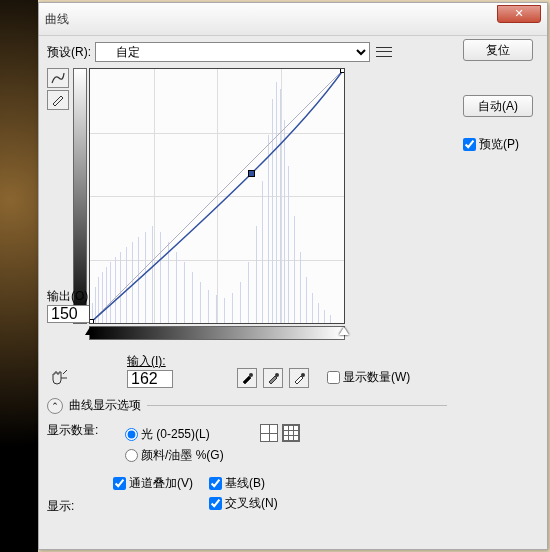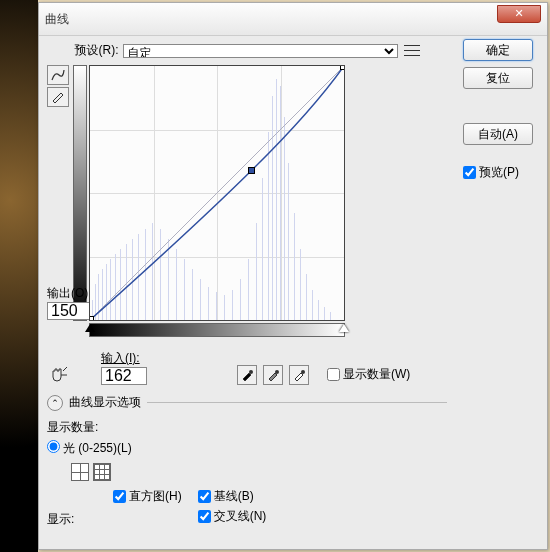--- a/index.html
+++ b/index.html
@@ -2,23 +2,23 @@
 <html><head>
 <meta charset="utf-8">
 <style>
 * { box-sizing: border-box; margin: 0; padding: 0; font-family: "Microsoft YaHei", SimSun, sans-serif; font-size: 12px; }
 body { background: #e8d8b8; width: 550px; height: 552px; position: relative; }
 .dialog { position: absolute; left: 38px; top: 2px; width: 510px; height: 548px; background: #ebebeb; border: 1px solid #aaa; box-shadow: 1px 1px 4px rgba(0,0,0,0.3); }
 .titlebar { height: 28px; background: linear-gradient(#fdfdfd, #e8e8e8); border-bottom: 1px solid #ccc; display: flex; align-items: center; padding: 16px 6px; position: relative; }
 .titlebar-text { font-size: 12px; color: #333; }
 .close-btn { position: absolute; right: 6px; top: 2px; width: 44px; height: 18px; background: linear-gradient(#e49c90, #c8503a); border: 1px solid #a03020; border-radius: 0 0 3px 3px; color: #fff; text-align: center; line-height: 14px; font-size: 11px; cursor: pointer; }
 .content { padding: 6px 8px; }
-.row { display: flex; align-items: center; margin-bottom: 6px; justify-content: center; }
+.row { display: flex; align-items: center; margin-bottom: 6px; }
 .label { margin-right: 4px; }
-select { height: 14px; border: 1px solid #888; background: #fff; font-size: 12px; padding: 0 0; }
+select { height: 20px; border: 1px solid #888; background: #fff; font-size: 12px; padding: 0 16px; }
 .preset-select { width: 275px; }
 .channel-select { width: 82px; background: #d5e5f5; border: 1px solid #5a8ac0; }
 .menu-icon { width: 16px; height: 14px; margin-left: 6px; display: inline-flex; flex-direction: column; justify-content: space-around; cursor: pointer; }
 .menu-icon div { height: 1px; background: #333; }
 .btn { width: 70px; height: 22px; background: linear-gradient(#fdfdfd, #e8e8e8); border: 1px solid #888; border-radius: 3px; text-align: center; line-height: 20px; cursor: pointer; margin-bottom: 6px; }
 .btn.primary { border: 1px solid #4a80c0; box-shadow: 0 0 2px #6ab0ff; }
 .btn.disabled { color: #999; border-color: #bbb; }
 .right-panel { position: absolute; right: 10px; top: 36px; width: 74px; }
 .main-left { width: 400px; }
 .channel-row { margin-left: 10px; }
@@ -37,21 +37,21 @@
 .curve-point { position: absolute; width: 7px; height: 7px; background: #3050a0; border: 1px solid #000; }
 .io-box { }
 .io-label { font-size: 11px; }
 input[type=text] { width: 46px; height: 18px; border: 1px solid #888; padding: 4px 3px; font-size: 16px; }
 .eyedroppers { display: inline-flex; gap: 6px; margin-left: 50px; }
 .eyedropper { width: 20px; height: 20px; border: 1px solid #888; background: #f0f0f0; cursor: pointer; display: flex; align-items: center; justify-content: center; }
 .checkbox-row { display: flex; align-items: center; margin: 3px 0; }
 .checkbox-row input { margin-right: 3px; width: auto; height: auto; }
 .options-toggle { display: flex; align-items: center; margin: 8px 0; }
 .circle-btn { width: 16px; height: 16px; border: 1px solid #888; border-radius: 50%; background: #f0f0f0; display: flex; align-items: center; justify-content: center; margin-right: 6px; cursor: pointer; font-size: 9px; }
-.radio-row { display: flex; align-items: flex-start; margin: 4px 0; }
+.radio-row { display: flex; align-items: center; margin: 4px 12px; }
 .radio-row input[type=radio] { margin-right: 3px; width: auto; height: auto; }
 .grid-icons { display: inline-flex; gap: 4px; margin-left: 24px; }
 .grid-icon { width: 18px; height: 18px; border: 1px solid #666; background: #fff; position: relative; cursor: pointer; }
 .grid-icon.g4::before, .grid-icon.g4::after { content:''; position:absolute; background:#666; }
 .grid-icon.g4::before { left:50%; top:0; width:1px; height:100%; }
 .grid-icon.g4::after { top:50%; left:0; height:1px; width:100%; }
 .grid-icon.g10 { background-image: repeating-linear-gradient(0deg,#666 0,#666 1px,transparent 1px,transparent 5px), repeating-linear-gradient(90deg,#666 0,#666 1px,transparent 1px,transparent 5px); }
 .show-section { display: flex; align-items: flex-start; }
 .show-cols { display: flex; }
 .show-col { margin-right: 16px; }
@@ -173,21 +173,21 @@
 
       <div style="display:flex; margin-top:-52px; margin-left:0;">
         <div class="io-box" style="width:56px;">
           <div class="io-label"><span>输出(O):</span></div>
           <input type="text" value="150" style="">
         </div>
       </div>
 
       <div style="display:flex; align-items:flex-end; margin-top:30px;">
         <div style="width:54px;"></div>
-        <div style="text-decoration:underline;">
+        <div style="margin-left:26px;text-decoration:underline;">
           <div class="io-label"><span>输入(I):</span></div>
           <input type="text" value="162" style="">
         </div>
       </div>
 
       <div style="display:flex; align-items:center; margin-top:-22px;">
         <span style="width:30px;">
           <svg width="24" height="20">
               <path d="M6 14 L6 8 L8 8 L8 6 L10 6 L10 8 L12 8 L12 6 L14 6 L14 14 Q14 18 10 18 Q6 18 6 14" stroke="#333" fill="none"></path>
               <path d="M16 8 L20 4" stroke="#333"></path>
@@ -220,60 +220,63 @@
             <span>显示数量(W)</span>
         </label>
       </div>
 
       <div class="options-toggle">
         <div class="circle-btn">⌃</div>
         <span>曲线显示选项</span>
         <div style="flex:1;height:1px;background:#bbb;margin-left:6px;"></div>
       </div>
 
-      <div style="display:flex;align-items:flex-start;flex-direction:column;">
+      <div style="display:flex;align-items:flex-start;">
         <span style="width:66px;">显示数量:</span>
         <div>
           <label class="radio-row">
               <input type="radio" name="da" checked="" style=""> 
               <span>光 (0-255)(L)</span>
             </label>
+          <label class="radio-row">
+              <input type="radio" name="da" style=""> 
+              <span>颜料/油墨 %(G)</span>
+            </label>
         </div>
         <div class="grid-icons" style="margin-top:2px;">
           <div class="grid-icon g4"></div>
           <div class="grid-icon g10"></div>
         </div>
       </div>
 
       <div class="show-section" style="margin-top:4px;align-items:flex-end;">
         <span style="width:66px;">显示:</span>
         <div class="show-cols">
           <div class="show-col">
             <label class="checkbox-row">
                 <input type="checkbox" checked="" style=""> 
-                <span>直方图(H)</span>
+                <span>通道叠加(V)</span>
               </label>
           </div>
           <div class="show-col">
             <label class="checkbox-row">
                 <input type="checkbox" checked="" style=""> 
                 <span>基线(B)</span>
               </label>
             <label class="checkbox-row">
                 <input type="checkbox" checked="" style=""> 
                 <span>交叉线(N)</span>
               </label>
           </div>
         </div>
       </div>
 
     </div>
 
     <div class="right-panel">
-      <div class="btn primary">确定</div>
       <div class="btn">复位</div>
       <div style="height:14px;"></div>
       <div style="height:14px;"></div>
       <div class="btn">自动(A)</div>
       <div style="height:10px;"></div>
       <label class="checkbox-row">
         <input type="checkbox" checked="" style=""> 
           <span>预览(P)</span>
       </label>
     </div>

